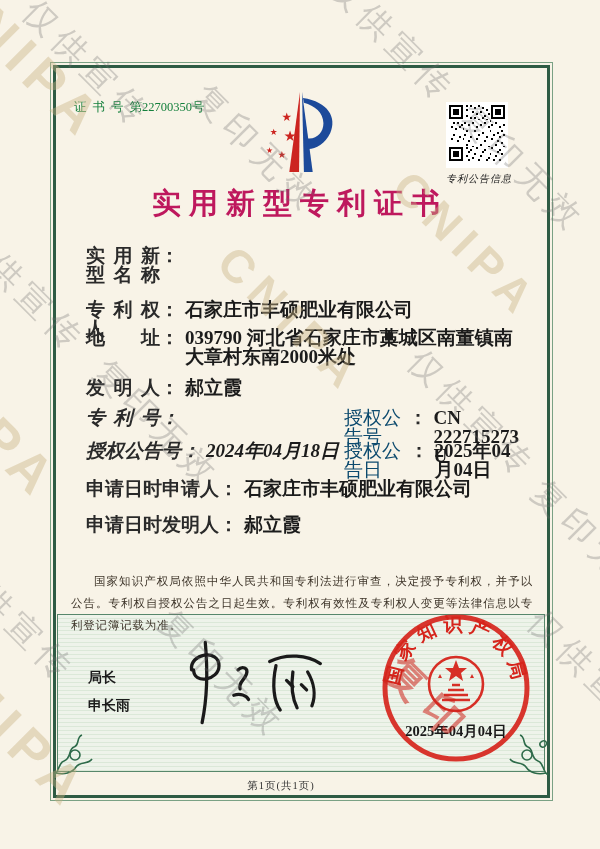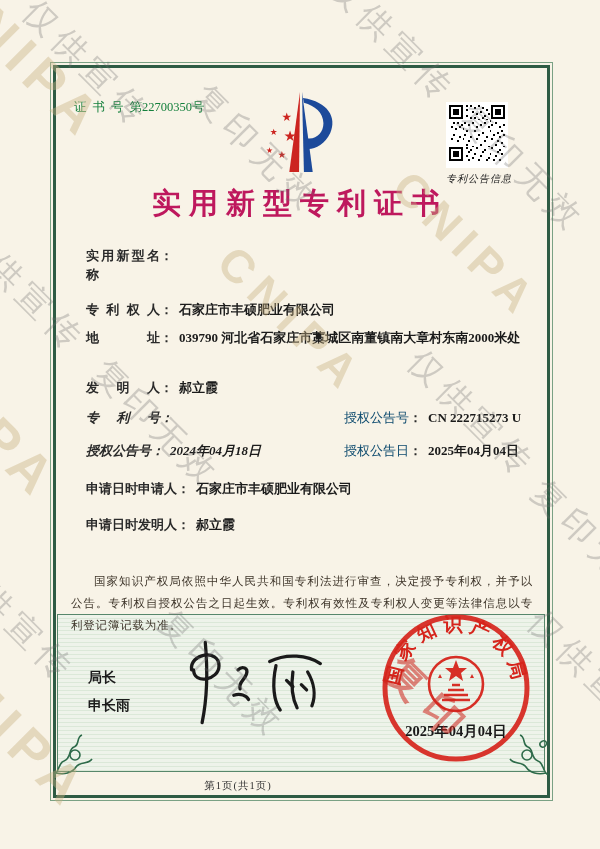--- a/index.html
+++ b/index.html
@@ -17,21 +17,21 @@
   .cert-no{position:absolute;left:74px;top:99px;font-size:12.5px;color:#15803d;z-index:3;}
   .cert-no .lbl{letter-spacing:6px;}
   .logo{position:absolute;left:262px;top:90px;z-index:3;}
   .qr-block{position:absolute;left:446px;top:102px;width:76px;text-align:left;z-index:3;}
   .qr-bg{background:#fff;display:inline-block;padding:3px;}
   .qr-label{margin-top:4px;font-size:10px;letter-spacing:1px;color:#222;font-style:italic;}
   .title{position:absolute;left:0;top:184px;width:600px;text-align:center;
     font-family:"Liberation Sans","DejaVu Sans",sans-serif;
     font-size:29px;font-weight:700;letter-spacing:8px;color:#be185d;z-index:3;}
   
-  .row{position:absolute;left:86px;width:440px;font-size:13px;line-height:19px;z-index:3;display:flex;}
+  .row{position:absolute;left:86px;width:440px;font-size:19px;line-height:19px;z-index:3;display:flex;}
   .lab{display:inline-block;width:74px;text-align:justify;text-align-last:justify;
     font-weight:600;color:#2a2a2a;flex:0 0 74px;}
   .lab.wide{width:auto;flex:0 0 auto;text-align-last:auto;}
   .colon{font-weight:600;margin-right:6px;color:#2a2a2a;}
   .val{font-weight:600;color:#1b1b1b;}
   .val.narrow{display:inline-block;width:345px;}
   .twocol{display:flex;}
   .col-l{flex:0 0 258px;display:flex;font-style:italic;}
   .col-r{display:flex;}
   .col-r .lab2{font-weight:400;color:#0c4a6e;}
@@ -43,21 +43,21 @@
   .sig-band{position:absolute;left:57px;top:614px;width:488px;height:158px;z-index:2;
     border:1px solid #57876b;box-sizing:border-box;
     background:repeating-linear-gradient(180deg,#eef3ea 0 3px,#dbe8d8 3px 4px);}
   .flourish{position:absolute;bottom:-6px;z-index:3;}
   .flourish.right{right:-6px;}
   .flourish.left{left:-6px;transform:scaleX(-1);}
   .director{position:absolute;left:88px;top:664px;z-index:4;font-size:14px;font-weight:700;color:#1c1c1c;line-height:28px;}
   .signature{position:absolute;left:172px;top:634px;z-index:4;}
   .seal{position:absolute;left:380px;top:612px;z-index:5;}
   .footer{position:absolute;left:0;top:779px;width:476px;text-align:center;
-    font-size:10.5px;color:#333;letter-spacing:1px;z-index:3;}
+    font-size:10.5px;color:#333;letter-spacing:1px;z-index:3;padding-left:43px;}
   
   .wm-layer{position:absolute;inset:0;z-index:8;pointer-events:none;overflow:hidden;}
   .wm{position:absolute;white-space:nowrap;transform:rotate(45deg);transform-origin:0 0;}
   .wm-gray{font-size:34px;letter-spacing:7px;color:rgba(110,110,110,0.30);font-weight:500;}
   .wm-tan{font-size:46px;letter-spacing:9px;color:rgba(201,179,131,0.42);
     font-weight:700;font-family:"Liberation Sans","DejaVu Sans",sans-serif;}
   .wm-tan.big{font-size:54px;}
   .wm-red{font-size:40px;letter-spacing:12px;color:rgba(205,35,25,0.55);font-weight:600;}
 </style>
 </head>

